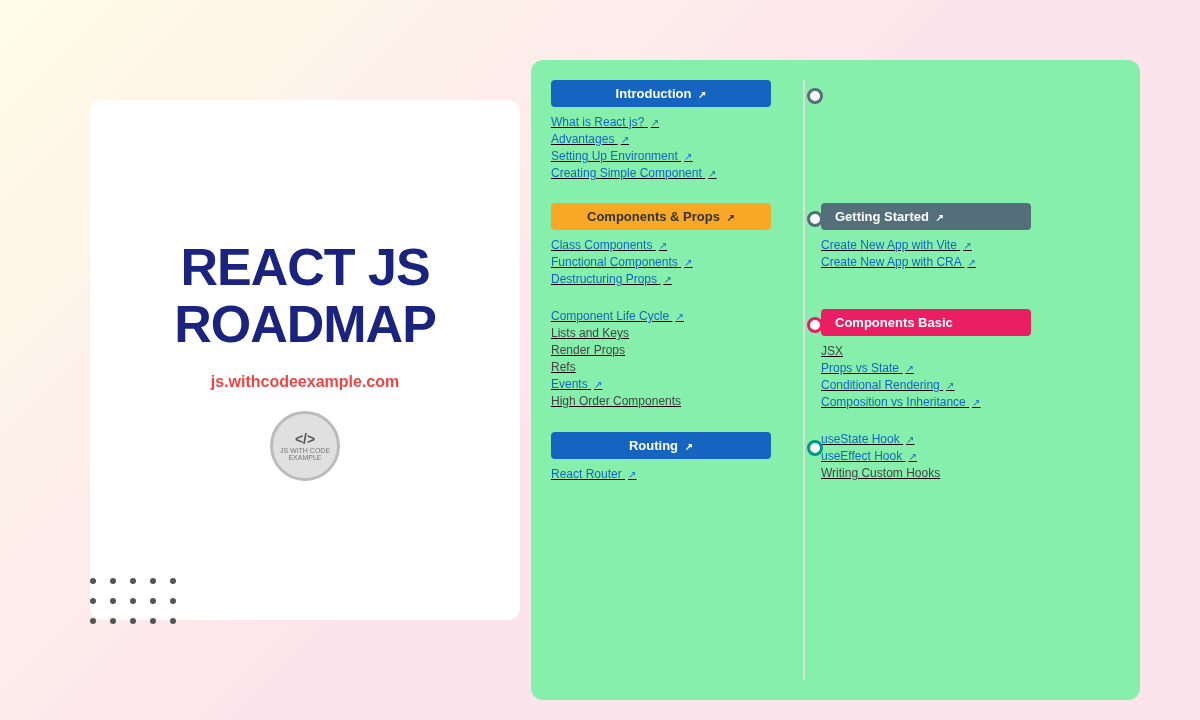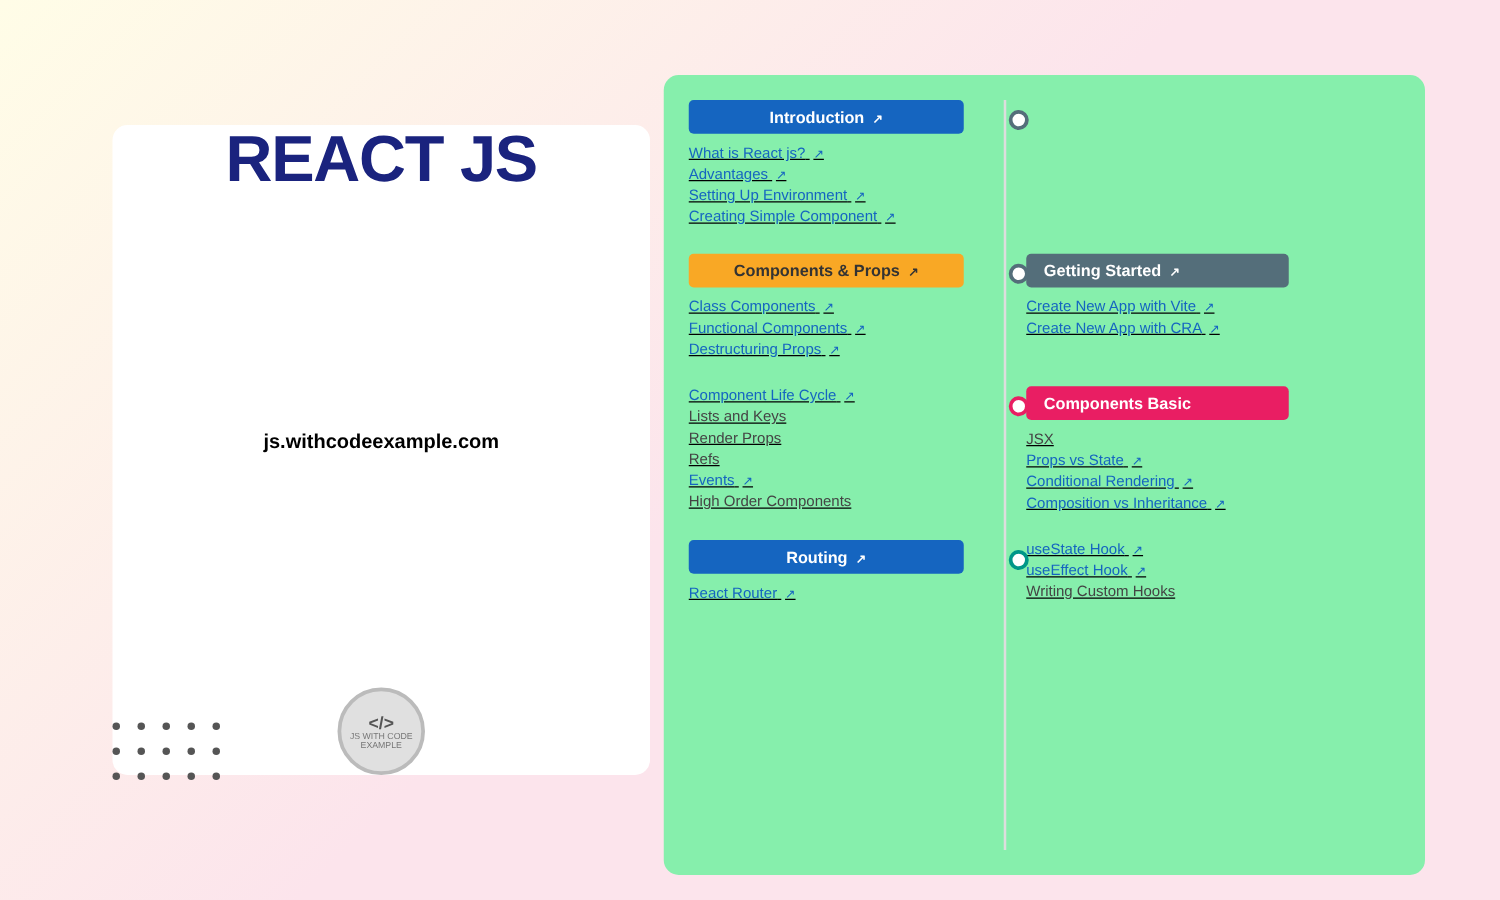--- a/index.html
+++ b/index.html
@@ -17,37 +17,37 @@
       position: absolute;
       left: 90px;
       top: 100px;
       width: 430px;
       height: 520px;
       background: white;
       border-radius: 12px;
       display: flex;
       flex-direction: column;
       align-items: center;
-      justify-content: space-between;
+      justify-content: center;
       gap: 20px;
     }
 
     .main-title {
       font-size: 52px;
       font-weight: 900;
       color: #1a237e;
       text-align: center;
       line-height: 1.1;
       letter-spacing: -1px;
     }
 
     .subtitle {
       font-size: 16px;
       font-weight: 700;
-      color: #000000;
+      color: #ef4444;
     }
 
     .logo-circle {
       width: 70px;
       height: 70px;
       border-radius: 50%;
       background: #e0e0e0;
       border: 3px solid #bbb;
       display: flex;
       align-items: center;
@@ -200,20 +200,21 @@
       margin-bottom: 8px;
       width: 100%;
     }
   </style>
 </head>
 <body>
 
 <div class="left-panel">
   <div class="main-title">
     <span>REACT JS</span><br>
+    <span>ROADMAP</span>
   </div>
   <div class="subtitle">js.withcodeexample.com</div>
   <div class="logo-circle">
     <span>&lt;/&gt;</span>
     <small>JS WITH CODE EXAMPLE</small>
   </div>
 </div>
 
 <div class="dots-grid">
   <div class="dot"></div>

